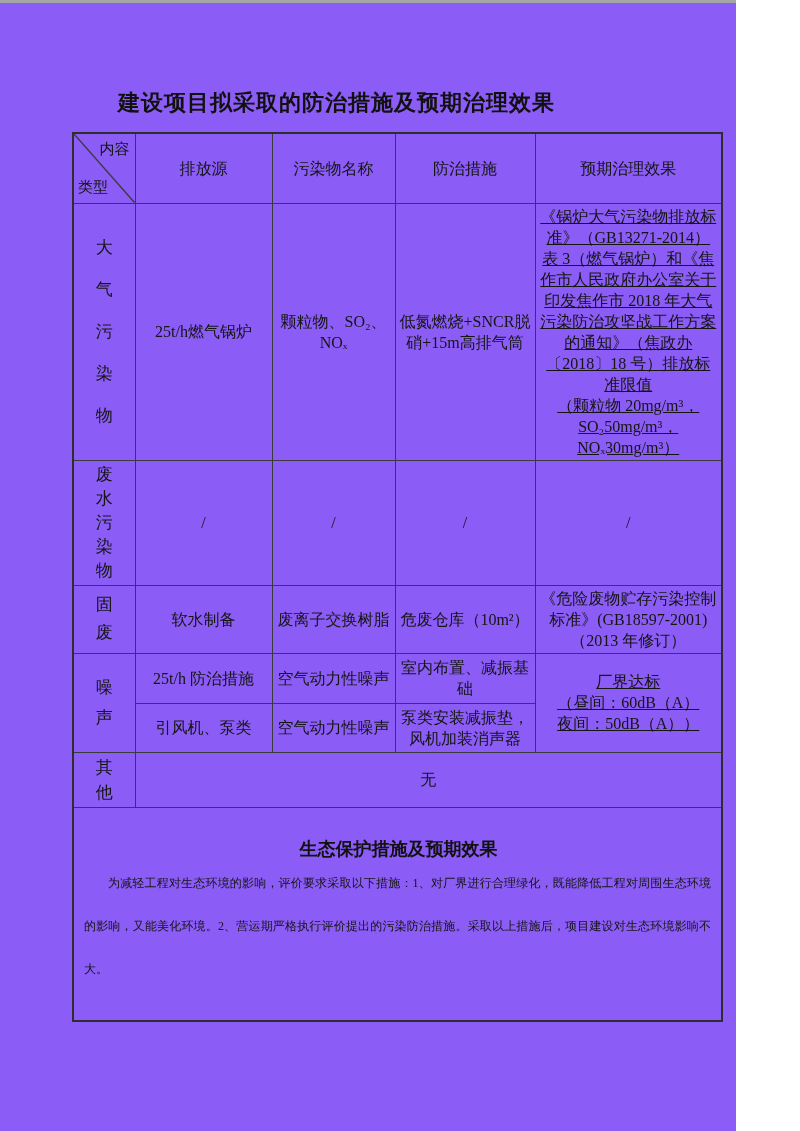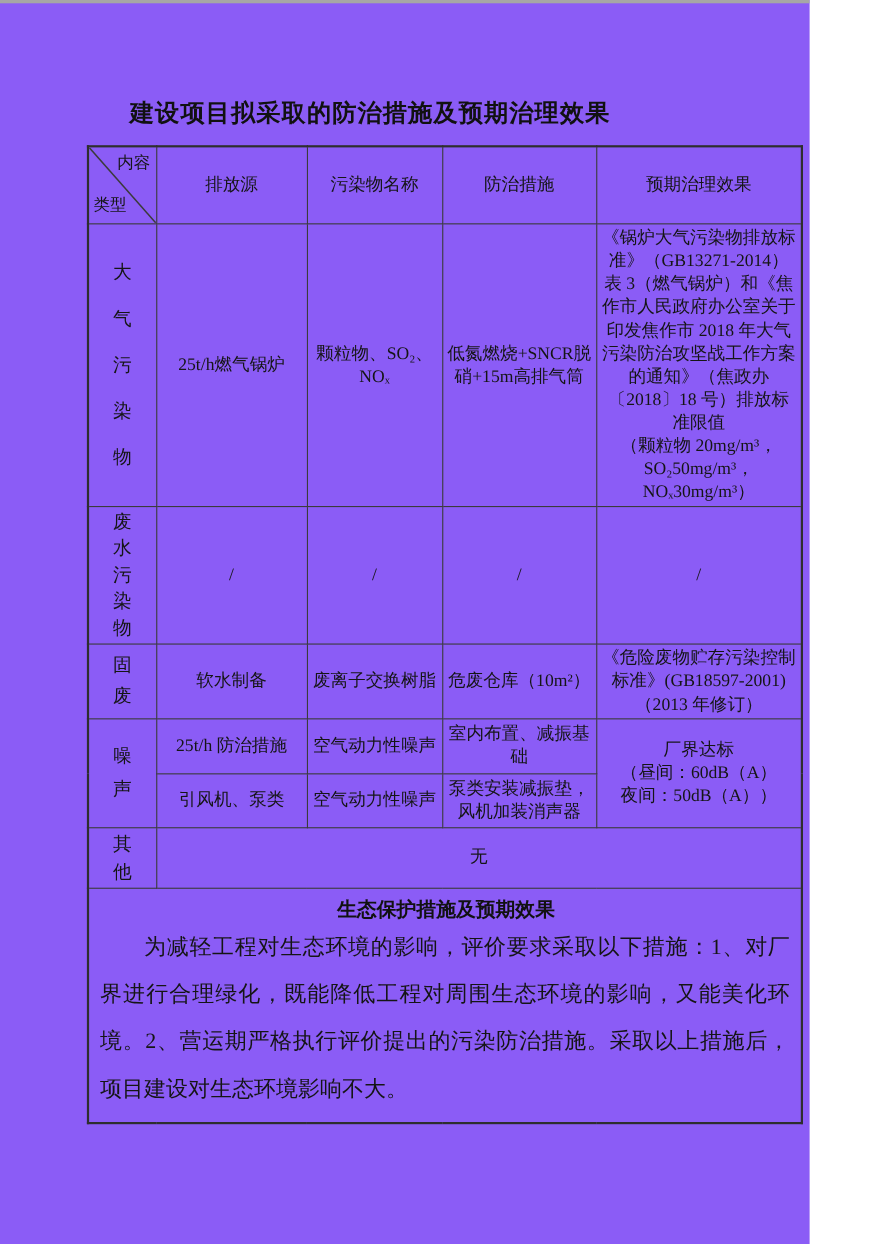--- a/index.html
+++ b/index.html
@@ -15,33 +15,33 @@
     position:absolute;top:0;left:0;width:800px;height:3px;
     background:#a6a6a6;
   }
   .doc-title{
     position:absolute;left:118px;top:88px;
     font-family:"Liberation Sans", sans-serif;
     font-weight:bold;font-size:22px;letter-spacing:1px;
     color:#111;white-space:nowrap;
   }
   .main-table{
-    position:absolute;left:79px;top:132px;
+    position:absolute;left:72px;top:132px;
     border-collapse:collapse;table-layout:fixed;
     width:649px;
     border:2px solid #2e2e2e;
   }
   .main-table td{
     border:1.5px solid #3b3b3b;
     text-align:center;vertical-align:middle;
     font-size:16px;line-height:21px;
     padding:2px 4px;
     overflow:hidden;
   }
-  .pre{white-space:pre-line;}
+  .pre{white-space:pre-line;text-decoration:underline;}
   .effect-cell{padding:2px 12px;}
   
   .vlabel{
     width:1.12em;margin:0 auto;
     word-break:break-all;
     font-size:17px;
   }
   .row-air   .vlabel{line-height:42px;}
   .row-water .vlabel{line-height:24px;}
   .row-solid .vlabel{line-height:28px;}
@@ -54,21 +54,21 @@
   .corner-bottom{position:absolute;bottom:5px;left:4px;font-size:15px;}
   .header-cell{font-size:16px;}
   
   .eco-cell{text-align:left;vertical-align:top;padding:8px 6px;border-radius:21px;}
   .eco-heading{
     font-family:"Liberation Sans", sans-serif;
     font-weight:bold;font-size:18px;
     margin:2px 0 2px 2px;color:#111;
   }
   .eco-paragraph{
-    font-size:20px;line-height:43px;
+    font-size:12px;line-height:43px;
     text-indent:2em;margin:0;padding:0 6px;
     text-align:justify;
   }
   .page-footer{
     position:absolute;top:1041px;left:0;width:800px;
     text-align:right;font-size:14px;color:#222;
   }
 </style>
 </head>
 <body>

